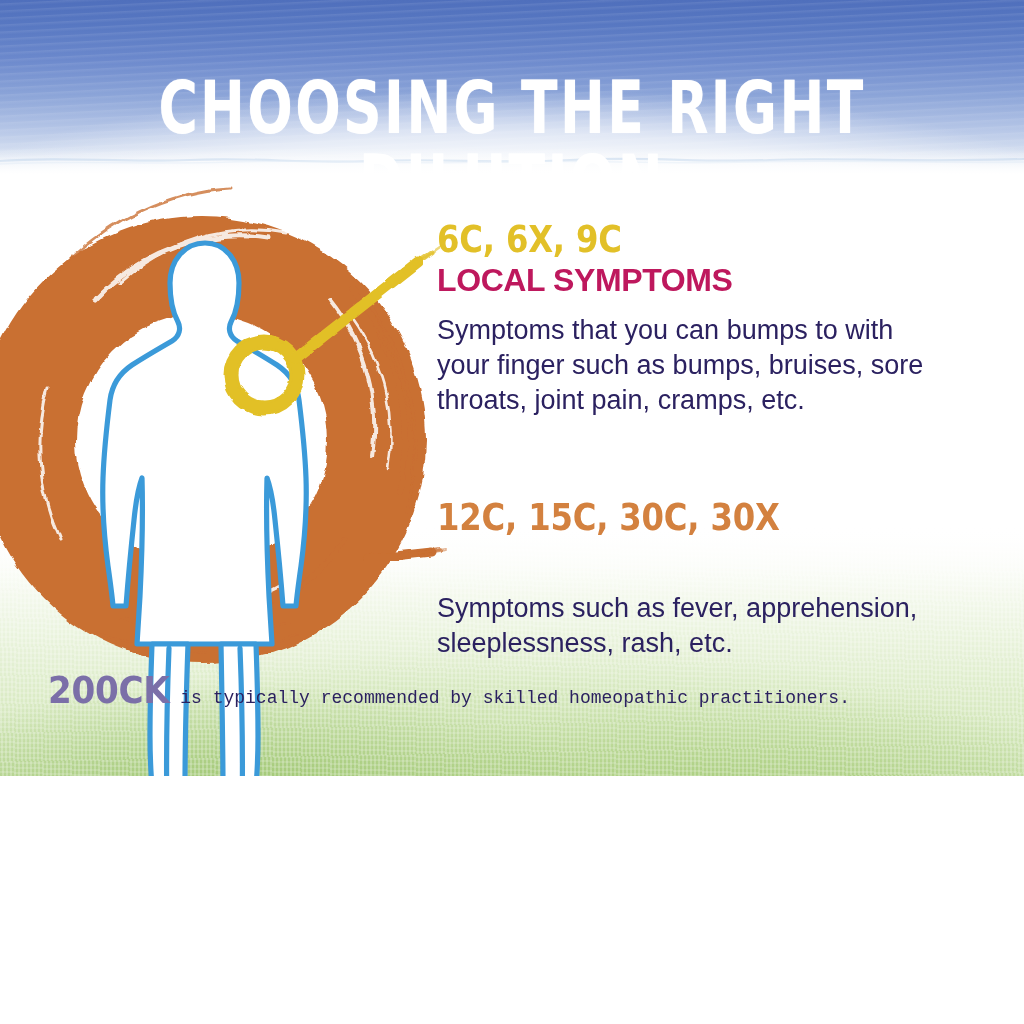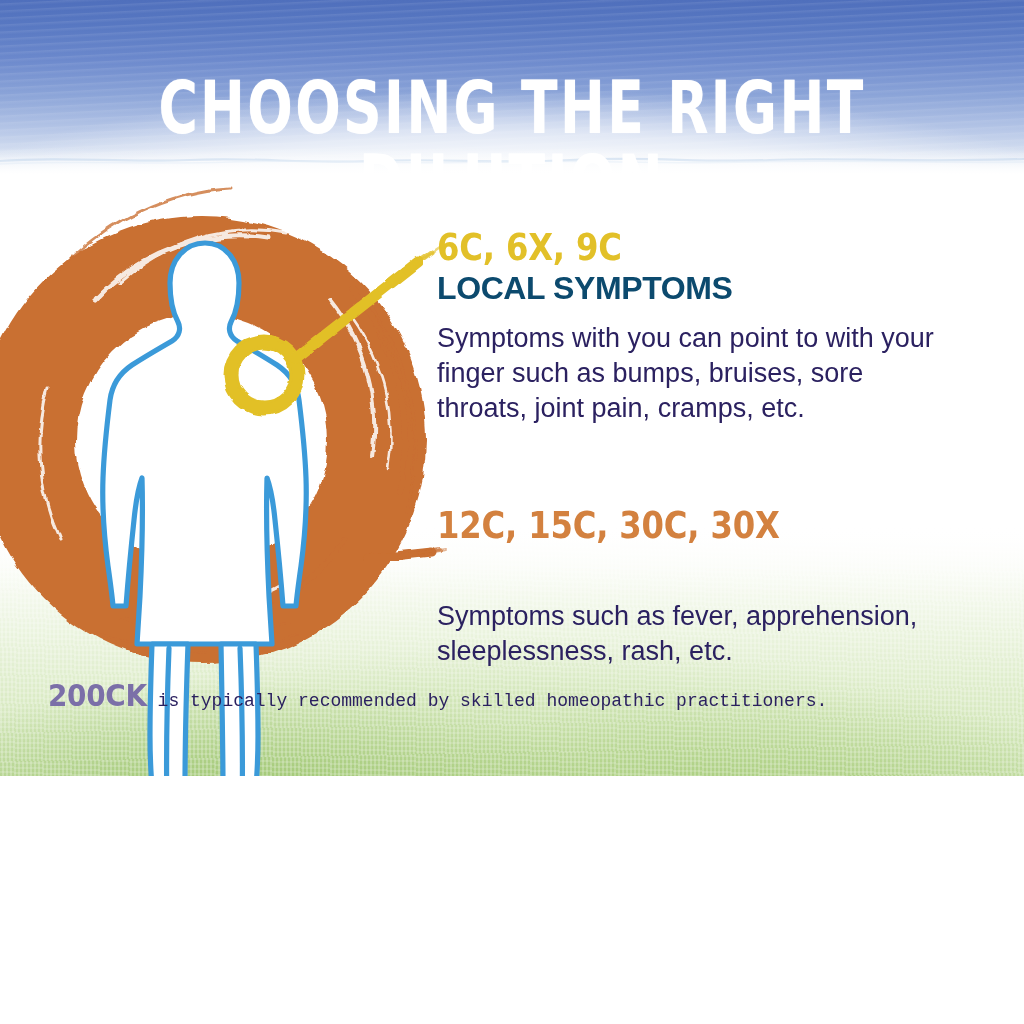--- a/index.html
+++ b/index.html
@@ -116,42 +116,42 @@
   .art {
     position: absolute;
     left: 0; top: 0;
     width: 1024px; height: 1024px;
     z-index: 3;
   }
 
   
   .text-col {
     position: absolute;
-    left: 437px; top: 228px;
+    left: 437px; top: 220px;
     width: 510px;
     z-index: 5;
   }
   .block { margin-bottom: 0; }
   .block--second { margin-top: 80px; }
 
   .dose {
     font-family: "DejaVu Sans Condensed", "Liberation Sans Narrow", "Liberation Sans", sans-serif;
     font-weight: 700;
     font-size: 37px;
     letter-spacing: -0.2px;
     line-height: 1.08;
     margin: 0 0 3px 0;
     transform: scaleX(0.97);
     transform-origin: 0 50%;
   }
   .dose--yellow { color: #e2c028; }
   .dose--orange { color: #d3813f; }
 
   .kind {
-    color: #0c4a6e;
+    color: #be185d;
     font-family: "Liberation Sans", sans-serif;
     font-weight: 700;
     font-size: 32px;
     letter-spacing: -0.4px;
     line-height: 1.12;
     margin: 0 0 14px 0;
   }
   .body-text {
     color: #2b2160;
     font-family: "Liberation Sans", sans-serif;
@@ -171,21 +171,21 @@
     color: #2b2160;
     font-family: "Liberation Sans", sans-serif;
     font-size: 25px;
     line-height: 1.2;
     white-space: nowrap;
   }
   .footer-strong {
     color: #7b6fa8;
     font-family: "DejaVu Sans Condensed", "Liberation Sans Narrow", "Liberation Sans", sans-serif;
     font-weight: 700;
-    font-size: 31px;
+    font-size: 38px;
     letter-spacing: -0.3px;
   }
   .footer-rest {
     font-family: Liberation Mono, monospace;
     font-weight: 400;
     font-size: 18px;
   }
 </style>
 </head>
 <body>
@@ -329,21 +329,21 @@
       <path d="M398,556 L440,550" fill="none" stroke="#c96f31" stroke-width="4" stroke-linecap="round" opacity=".7"></path>
       <path d="M418,553 L446,549" fill="none" stroke="#c96f31" stroke-width="2" stroke-linecap="round" opacity=".5"></path>
     </g>
   </svg>
 
   <div class="text-col">
 
     <div class="block">
       <div class="dose dose--yellow">6C, 6X, 9C</div>
       <div class="kind">LOCAL SYMPTOMS</div>
-      <p class="body-text">Symptoms with you can point to with your finger such as bumps, bruises, sore throats, joint pain, cramps, etc.</p>
+      <p class="body-text">Symptoms that you can bumps to with your finger such as bumps, bruises, sore throats, joint pain, cramps, etc.</p>
     </div>
 
     <div class="block block--second">
       <div class="dose dose--orange">12C, 15C, 30C, 30X</div>
       <div class="kind">
         <br>
       </div>
       <p class="body-text">Symptoms such as fever, apprehension, sleeplessness, rash, etc.</p>
     </div>
 

